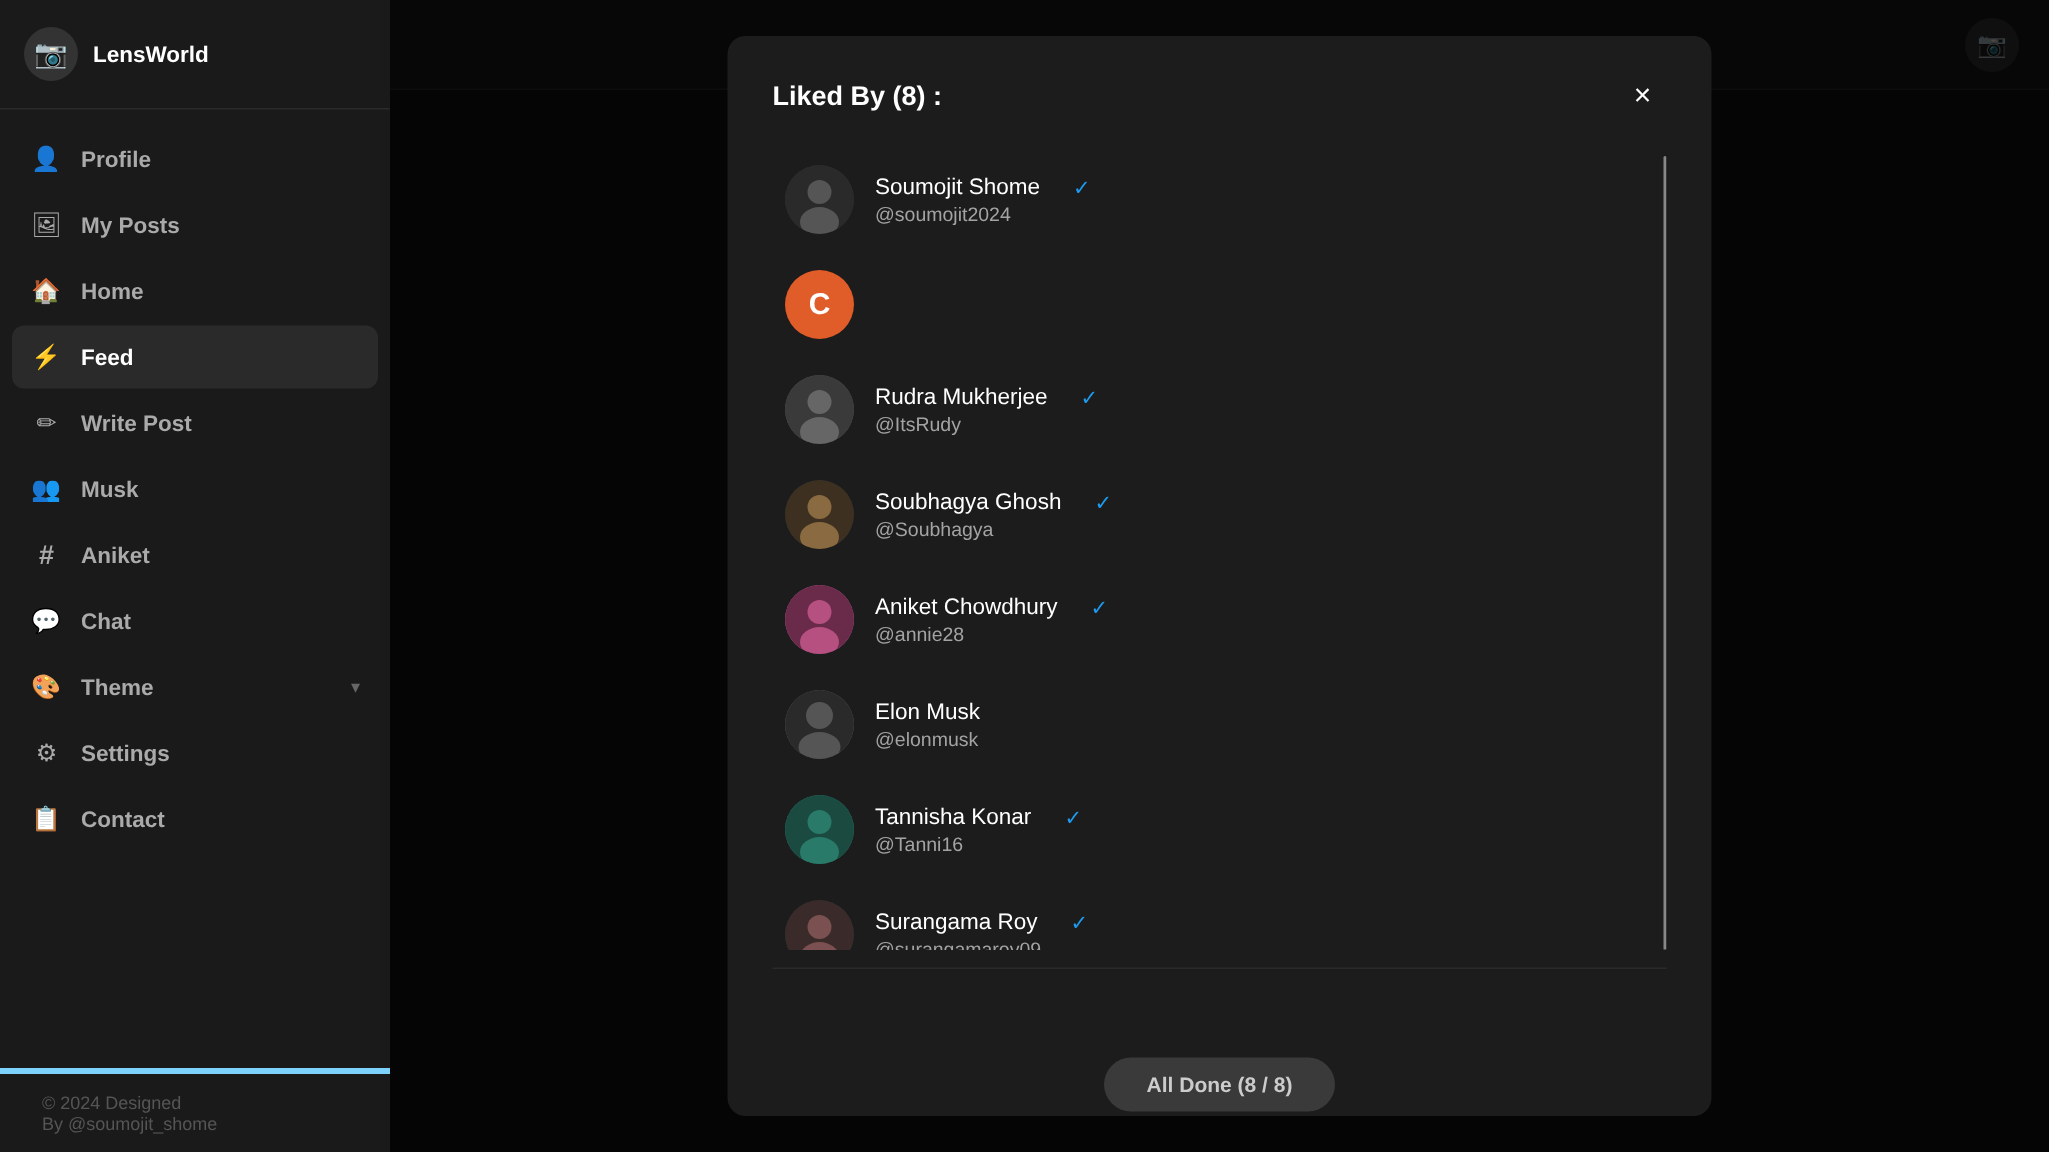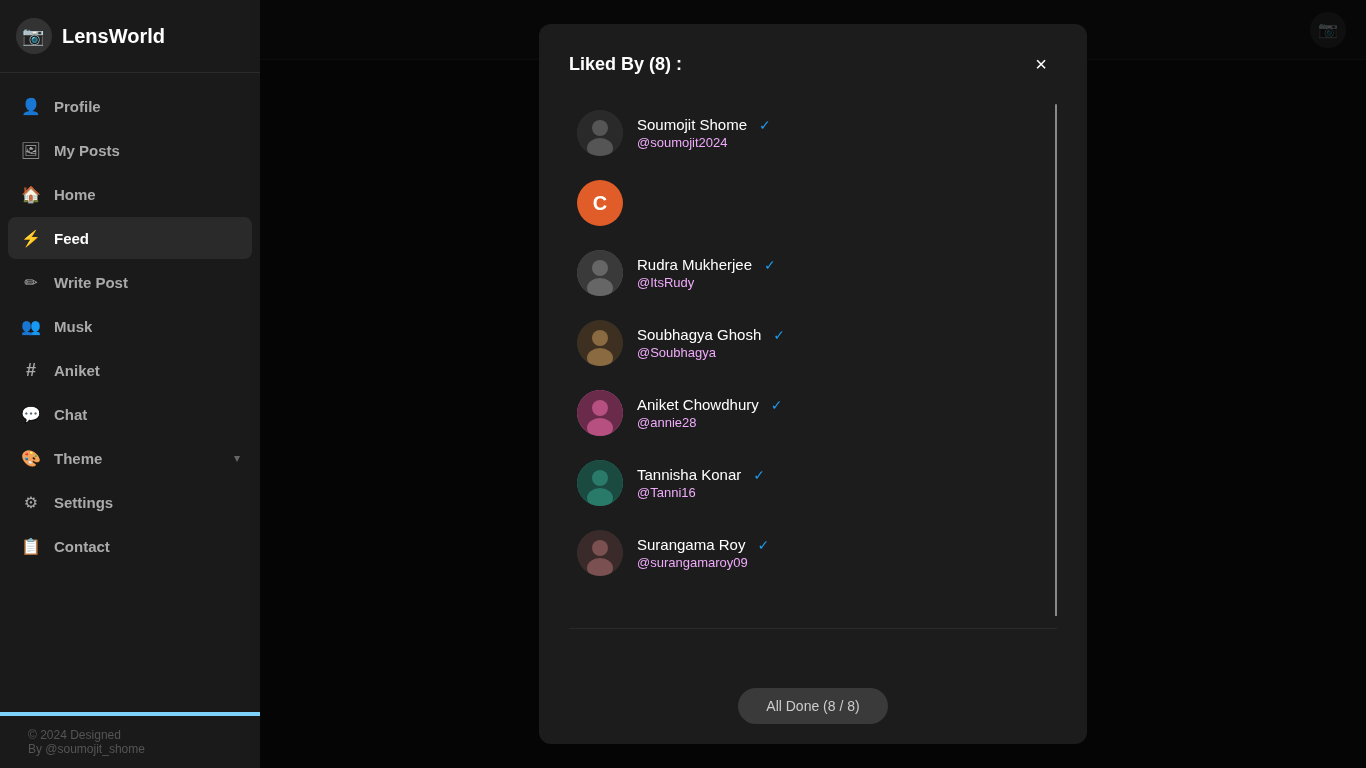--- a/index.html
+++ b/index.html
@@ -38,21 +38,21 @@
       background: #333;
       border-radius: 50%;
       display: flex;
       align-items: center;
       justify-content: center;
       font-size: 18px;
     }
 
     .logo-text {
       color: #fff;
-      font-size: 20px;
+      font-size: 15px;
       font-weight: 600;
     }
 
     .sidebar-nav {
       display: flex;
       flex-direction: column;
       padding: 12px 8px;
       flex: 1;
     }
 
@@ -116,26 +116,26 @@
       background: rgba(0,0,0,0.7);
       display: flex;
       align-items: center;
       justify-content: center;
       z-index: 100;
     }
 
     .modal {
       background: #1c1c1c;
       border-radius: 12px;
-      width: 548px;
+      width: 656px;
       max-height: 720px;
       display: flex;
       flex-direction: column;
       position: relative;
-      padding: 24px 30px 20px;
+      padding: 24px 30px 3px;
     }
 
     .modal-header {
       display: flex;
       align-items: center;
       justify-content: space-between;
       margin-bottom: 20px;
     }
 
     .modal-title {
@@ -223,55 +223,55 @@
 
     .like-info {
       display: flex;
       flex-direction: column;
       gap: 2px;
     }
 
     .like-name-row {
       display: flex;
       align-items: center;
-      gap: 12px;
+      gap: 22px;
     }
 
     .like-name {
       color: #fff;
       font-size: 15px;
       font-weight: 500;
     }
 
     .verified-icon {
       color: #1d9bf0;
       font-size: 14px;
     }
 
     .like-handle {
-      color: #f0abfc;
+      color: #a3a3a3;
       font-size: 13px;
     }
 
     .modal-footer {
       display: flex;
       justify-content: center;
       padding-top: 16px;
       border-top: 1px solid #2a2a2a;
       margin-top: 12px;
     }
 
     .all-done-btn {
       background: #3a3a3a;
       color: #ccc;
       border: none;
       border-radius: 20px;
       padding: 10px 28px;
       font-size: 14px;
-      font-weight: 400;
+      font-weight: 700;
       cursor: pointer;
       margin-top: 43px;
     }
 
     .modal-copyright {
       text-align: right;
       color: #555;
       font-size: 12px;
       margin-top: 8px;
     }
@@ -465,20 +465,35 @@
             </div>
             <div class="like-info">
               <div class="like-name-row">
                 <span class="like-name">Aniket Chowdhury</span>
                 <span class="verified-icon">✓</span>
               </div>
               <span class="like-handle">@annie28</span>
             </div>
           </div>
 
+          <div class="like-item">
+            <div class="like-avatar av-gray">
+              <svg width="46" height="46" viewBox="0 0 46 46" xmlns="http://www.w3.org/2000/svg">
+                <circle cx="23" cy="23" r="23" fill="#2a2a2a"></circle>
+                <circle cx="23" cy="17" r="9" fill="#555"></circle>
+                <ellipse cx="23" cy="38" rx="14" ry="10" fill="#555"></ellipse>
+              </svg>
+            </div>
+            <div class="like-info">
+              <div class="like-name-row">
+                <span class="like-name">Elon Musk</span>
+              </div>
+              <span class="like-handle">@elonmusk</span>
+            </div>
+          </div>
 
           <div class="like-item">
             <div class="like-avatar av-teal">
               <svg width="46" height="46" viewBox="0 0 46 46" xmlns="http://www.w3.org/2000/svg">
                 <circle cx="23" cy="23" r="23" fill="#1a4a40"></circle>
                 <circle cx="23" cy="18" r="8" fill="#2a7a6a"></circle>
                 <ellipse cx="23" cy="38" rx="13" ry="10" fill="#2a7a6a"></ellipse>
               </svg>
             </div>
             <div class="like-info">

